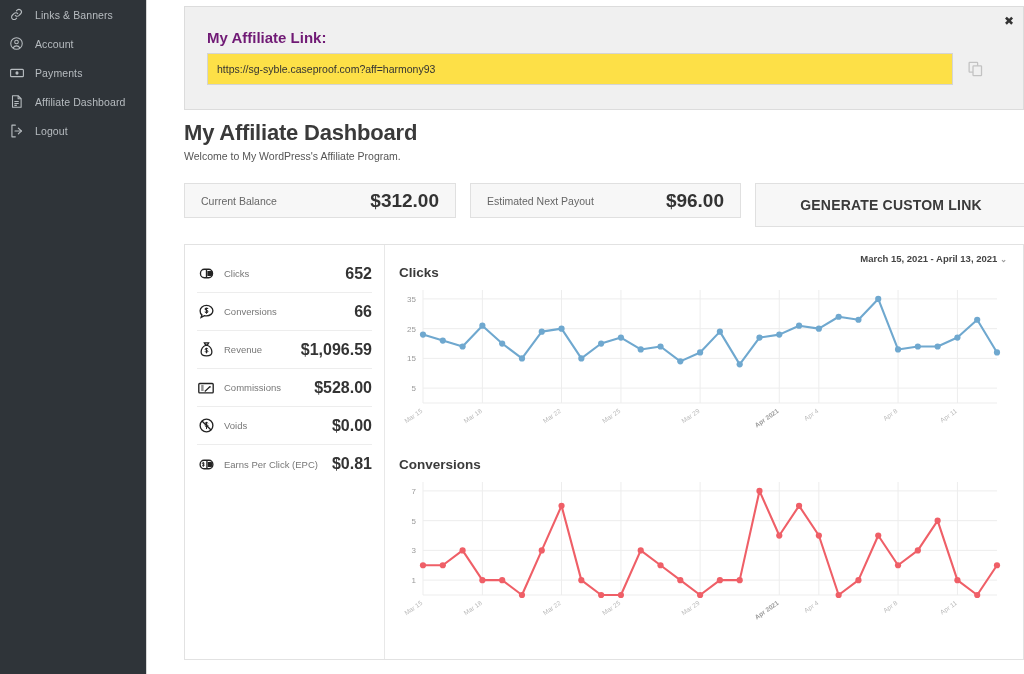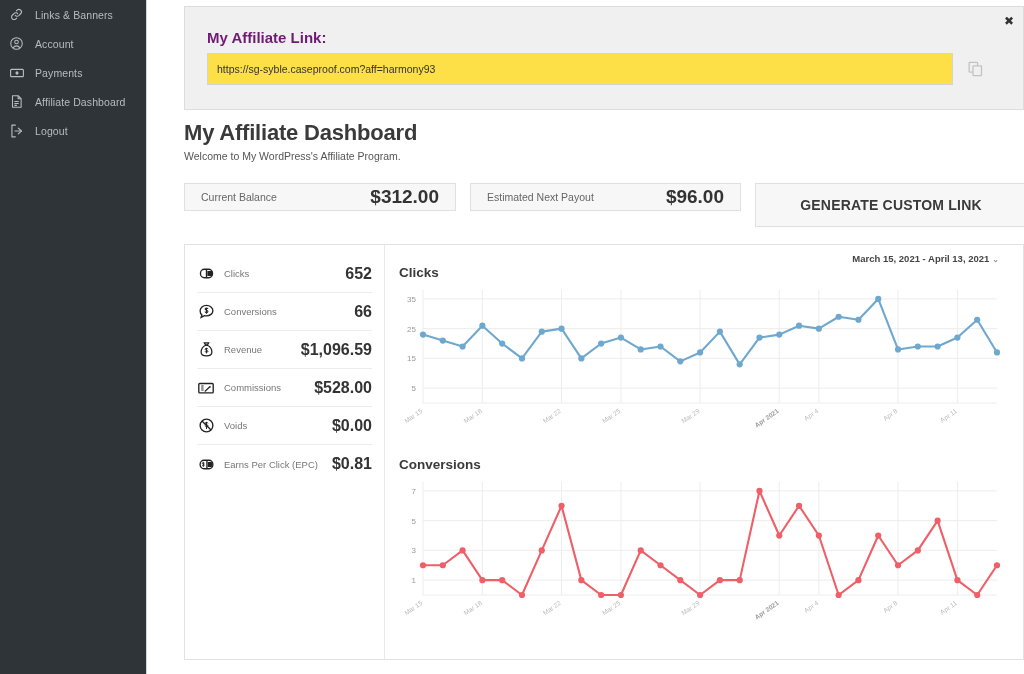--- a/index.html
+++ b/index.html
@@ -92,21 +92,21 @@
     position: absolute; left: 37px; top: 150px;
     font-size: 10.5px; color: #555;
   }
 
   
   .summary-row {
     position: absolute; left: 37px; top: 183px;
     display: flex; gap: 14px;
   }
   .sum-box {
-    height: 28px;
+    height: 35px;
     background: #f7f7f7;
     border: 1px solid #e0e0e0;
     display: flex; align-items: center;
     padding: 0 16px;
     justify-content: space-between;
   }
   .sum-box.balance { width: 272px; }
   .sum-box.payout  { width: 271px; }
   .sum-label { font-size: 10.5px; color: #666; }
   .sum-value { font-size: 19px; font-weight: bold; color: #333; }
@@ -141,21 +141,21 @@
   .stat-row:last-child { border-bottom: none; }
   .stat-icon {
     width: 18px; height: 18px; flex: 0 0 18px;
     color: #222; display: flex; align-items: center; justify-content: center;
   }
   .stat-name { font-size: 9.5px; color: #777; flex: 1; white-space: nowrap; }
   .stat-val  { font-size: 16px; font-weight: bold; color: #333; white-space: nowrap; text-align: right; }
 
   .charts-col { flex: 1; position: relative; padding: 8px 14px 0 8px; }
   .daterange {
-    position: absolute; right: 24px; top: 8px;
+    position: absolute; right: 16px; top: 8px;
     font-size: 9.5px; font-weight: bold; color: #444;
     cursor: pointer; white-space: nowrap;
   }
   .daterange .caret { color: #999; margin-left: 3px; font-size: 8px; }
   .chart-title {
     font-size: 13.5px; font-weight: bold; color: #3a3a3a;
     margin: 12px 0 0 6px;
   }
   .chart-wrap { position: relative; width: 612px; height: 165px; }
   .chart-wrap svg { display: block; }

